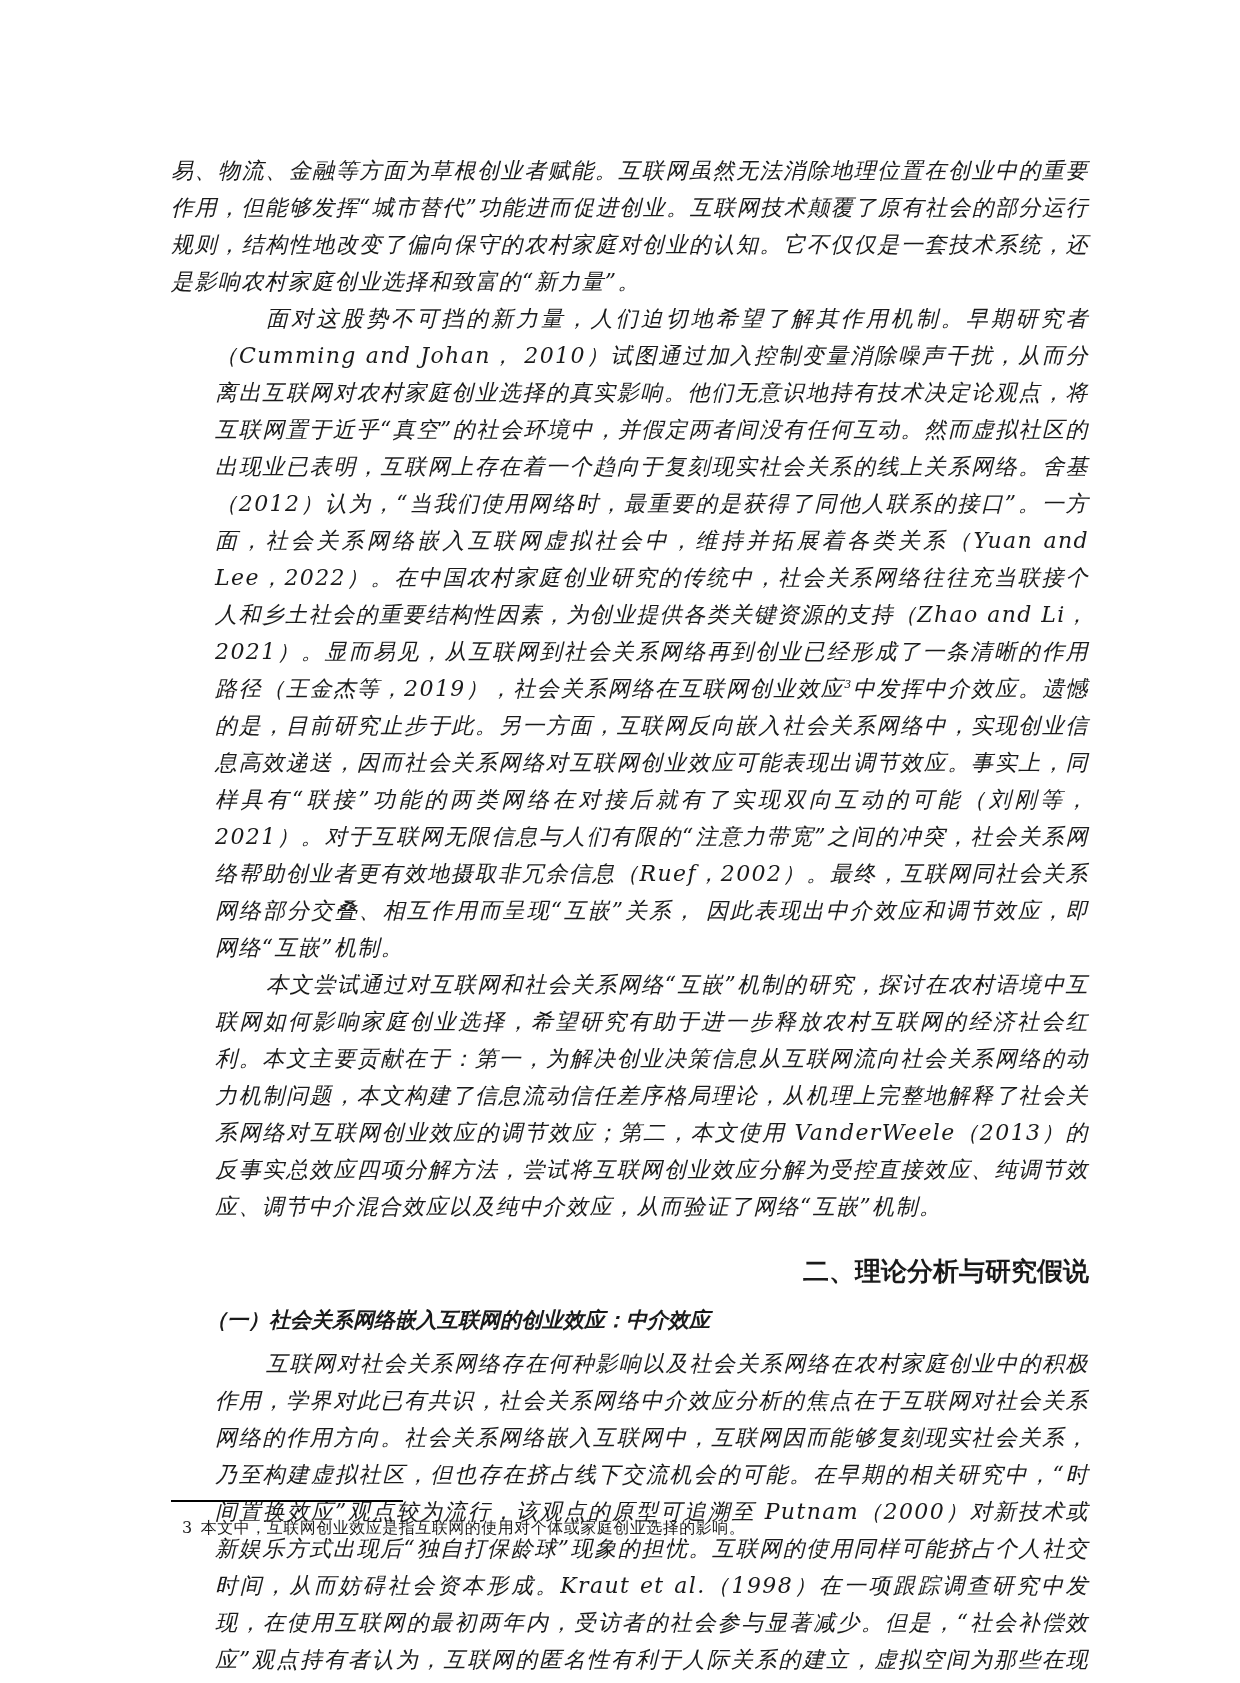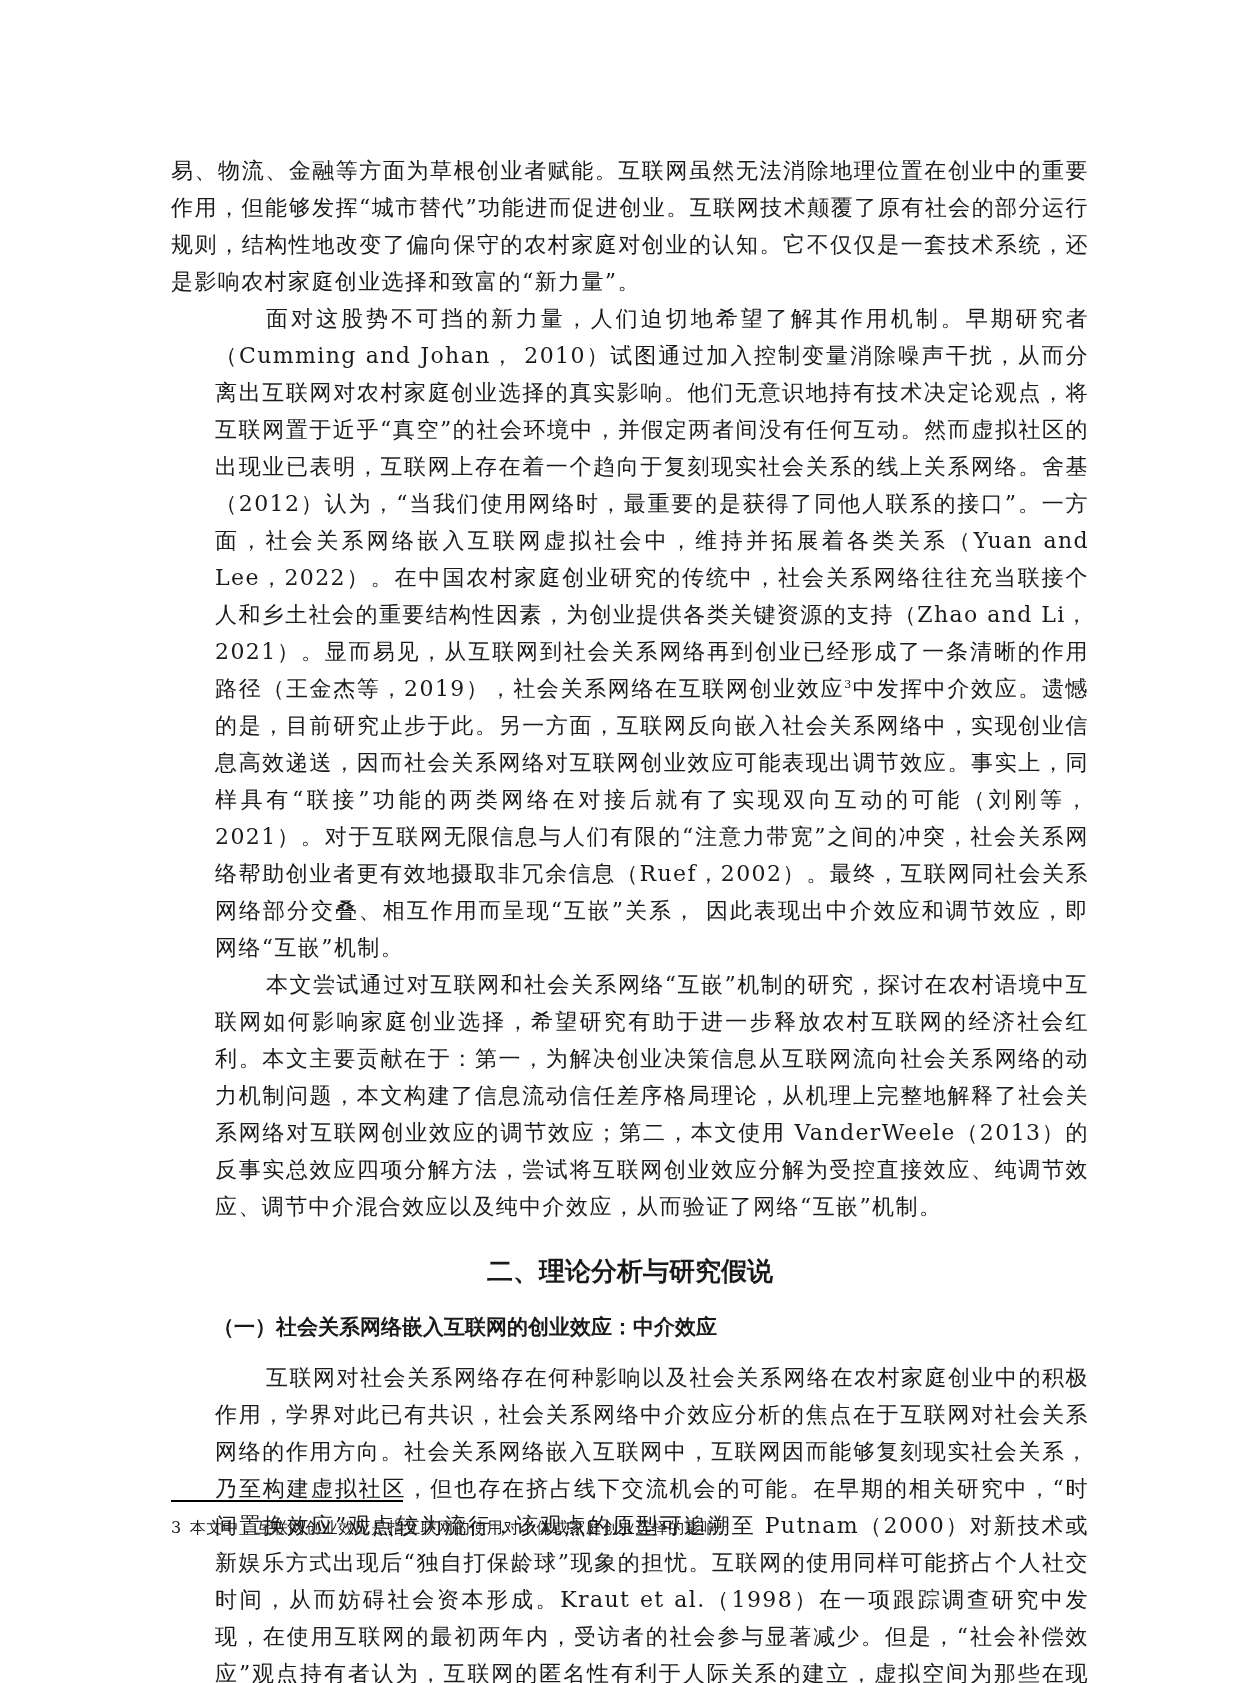--- a/index.html
+++ b/index.html
@@ -1,24 +1,24 @@
 <!DOCTYPE html>
 <html><head>
 <meta charset="utf-8">
 <style>
   html, body { margin: 0; padding: 0; background: #ffffff; }
   body { width: 1240px; height: 1683px; position: relative; overflow: hidden; font-family: "DejaVu Serif", "Liberation Serif", serif; color: #1a1a1a; }
   .page { position: absolute; left: 171px; top: 152px; width: 918px; }
-  .para { font-size: 22px; line-height: 37px; text-align: justify; margin: 0; letter-spacing: 1.4px; }
+  .para { font-size: 22px; line-height: 37px; text-align: justify; margin: 0; letter-spacing: 1.4px; font-style: italic; }
   .para.indent { text-indent: 51px; margin-left: 44px; }
-  .section-title { font-family: "DejaVu Sans", "Liberation Sans", sans-serif; font-size: 26px; text-align: center; margin: 22px 0 0 0; height: 48px; line-height: 48px; }
-  .sub-title { font-family: "DejaVu Sans", "Liberation Sans", sans-serif; font-size: 21px; margin: 12px; padding-left: 30px; height: 40px; line-height: 40px; }
+  .section-title { font-family: "DejaVu Sans", "Liberation Sans", sans-serif; font-size: 26px; text-align: right; margin: 22px 0 0 0; height: 48px; line-height: 48px; }
+  .sub-title { font-family: "DejaVu Sans", "Liberation Sans", sans-serif; font-size: 21px; margin: 5px; padding-left: 30px; height: 40px; line-height: 40px; font-style: italic; }
   sup { font-size: 11px; line-height: 0; vertical-align: super; }
   .footnote-rule { position: absolute; left: 171px; top: 1500px; width: 232px; height: 2px; background: #000; }
-  .footnote { position: absolute; left: 171px; top: 1516px; font-size: 16px; line-height: 24px; letter-spacing: 0.5px; }
+  .footnote { position: absolute; left: 182px; top: 1516px; font-size: 16px; line-height: 24px; letter-spacing: 0.5px; }
   .footnote .num { margin-right: 8px; }
 </style>
 </head>
 <body>
 
 <div class="page">
   <p class="para">易、物流、金融等方面为草根创业者赋能。互联网虽然无法消除地理位置在创业中的重要作用，但能够发挥“城市替代”功能进而促进创业。互联网技术颠覆了原有社会的部分运行规则，结构性地改变了偏向保守的农村家庭对创业的认知。它不仅仅是一套技术系统，还是影响农村家庭创业选择和致富的“新力量”。</p>
   <p class="para indent"><span>面对这股势不可挡的新力量，人们迫切地希望了解其作用机制。早期研究者（Cumming and Johan， 2010）试图通过加入控制变量消除噪声干扰，从而分离出互联网对农村家庭创业选择的真实影响。他们无意识地持有技术决定论观点，将互联网置于近乎“真空”的社会环境中，并假定两者间没有任何互动。然而虚拟社区的出现业已表明，互联网上存在着一个趋向于复刻现实社会关系的线上关系网络。舍基（2012）认为，“当我们使用网络时，最重要的是获得了同他人联系的接口”。一方面，社会关系网络嵌入互联网虚拟社会中，维持并拓展着各类关系（Yuan and Lee，2022）。在中国农村家庭创业研究的传统中，社会关系网络往往充当联接个人和乡土社会的重要结构性因素，为创业提供各类关键资源的支持（Zhao and Li，2021）。显而易见，从互联网到社会关系网络再到创业已经形成了一条清晰的作用路径（王金杰等，2019），社会关系网络在互联网创业效应</span><sup>3</sup><span>中发挥中介效应。遗憾的是，目前研究止步于此。另一方面，互联网反向嵌入社会关系网络中，实现创业信息高效递送，因而社会关系网络对互联网创业效应可能表现出调节效应。事实上，同样具有“联接”功能的两类网络在对接后就有了实现双向互动的可能（刘刚等，2021）。对于互联网无限信息与人们有限的“注意力带宽”之间的冲突，社会关系网络帮助创业者更有效地摄取非冗余信息（Ruef，2002）。最终，互联网同社会关系网络部分交叠、相互作用而呈现“互嵌”关系， 因此表现出中介效应和调节效应，即网络“互嵌”机制。</span></p>
   <p class="para indent">本文尝试通过对互联网和社会关系网络“互嵌”机制的研究，探讨在农村语境中互联网如何影响家庭创业选择，希望研究有助于进一步释放农村互联网的经济社会红利。本文主要贡献在于：第一，为解决创业决策信息从互联网流向社会关系网络的动力机制问题，本文构建了信息流动信任差序格局理论，从机理上完整地解释了社会关系网络对互联网创业效应的调节效应；第二，本文使用 VanderWeele（2013）的反事实总效应四项分解方法，尝试将互联网创业效应分解为受控直接效应、纯调节效应、调节中介混合效应以及纯中介效应，从而验证了网络“互嵌”机制。</p>
   <h2 class="section-title">二、理论分析与研究假说</h2>

